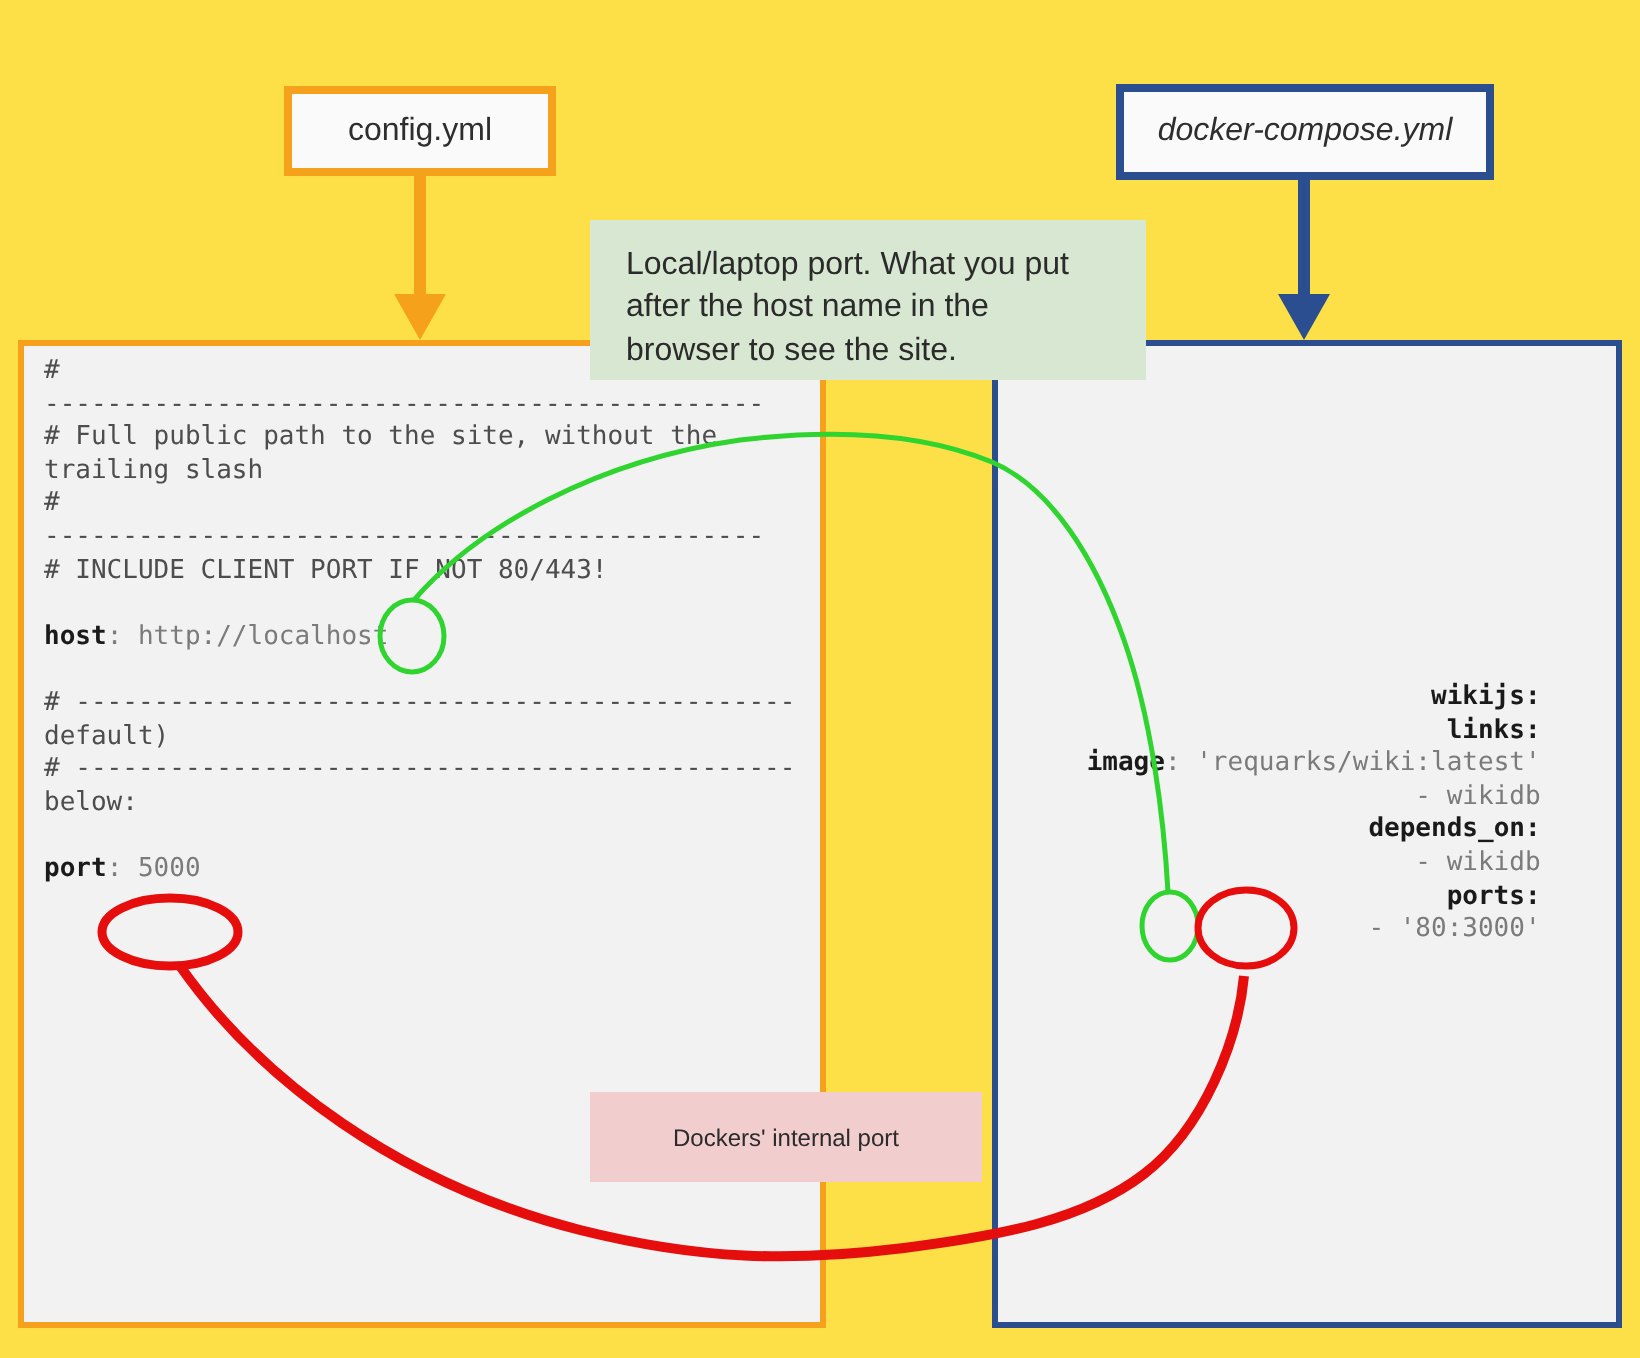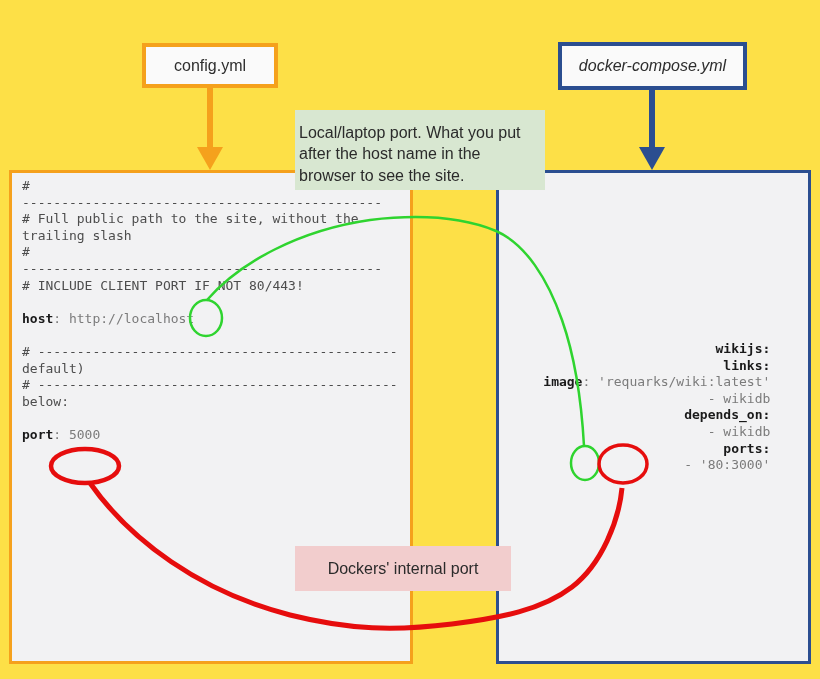--- a/index.html
+++ b/index.html
@@ -20,27 +20,27 @@
     display:flex;align-items:center;justify-content:center;
     color:#2e2e2e;font-size:16px;
   }
   .label-box.config{left:142px;top:43px;width:128px;height:37px;border:4px solid var(--orange);}
   .label-box.compose{left:558px;top:42px;width:181px;height:40px;border:4px solid var(--blue);font-size:16px;font-style:italic;}
   
   .note{position:absolute;z-index:3;color:#2b2b2b;}
   .note.green{
     left:295px;top:110px;width:242px;height:56px;
     background:var(--noteGreen);
-    padding:12px 4px;font-size:16px;line-height:1.33;
+    padding:12px 18px;font-size:16px;line-height:1.33;
   }
   .note.pink{
-    left:295px;top:546px;width:216px;height:45px;
+    left:295px;top:546px;width:196px;height:45px;
     background:var(--notePink);
     display:flex;align-items:center;justify-content:center;
-    font-size:16px;
+    font-size:12px;
   }
   
   .code{
     position:absolute;z-index:2;
     font-family:"DejaVu Sans Mono","Liberation Mono",monospace;
     font-size:13px;line-height:16.6px;
   }
   .code.left-code{left:22px;top:178px;}
   .code.right-code{left:512px;top:341px;text-align:right;}
   .code-line{white-space:pre;height:16.6px;}

